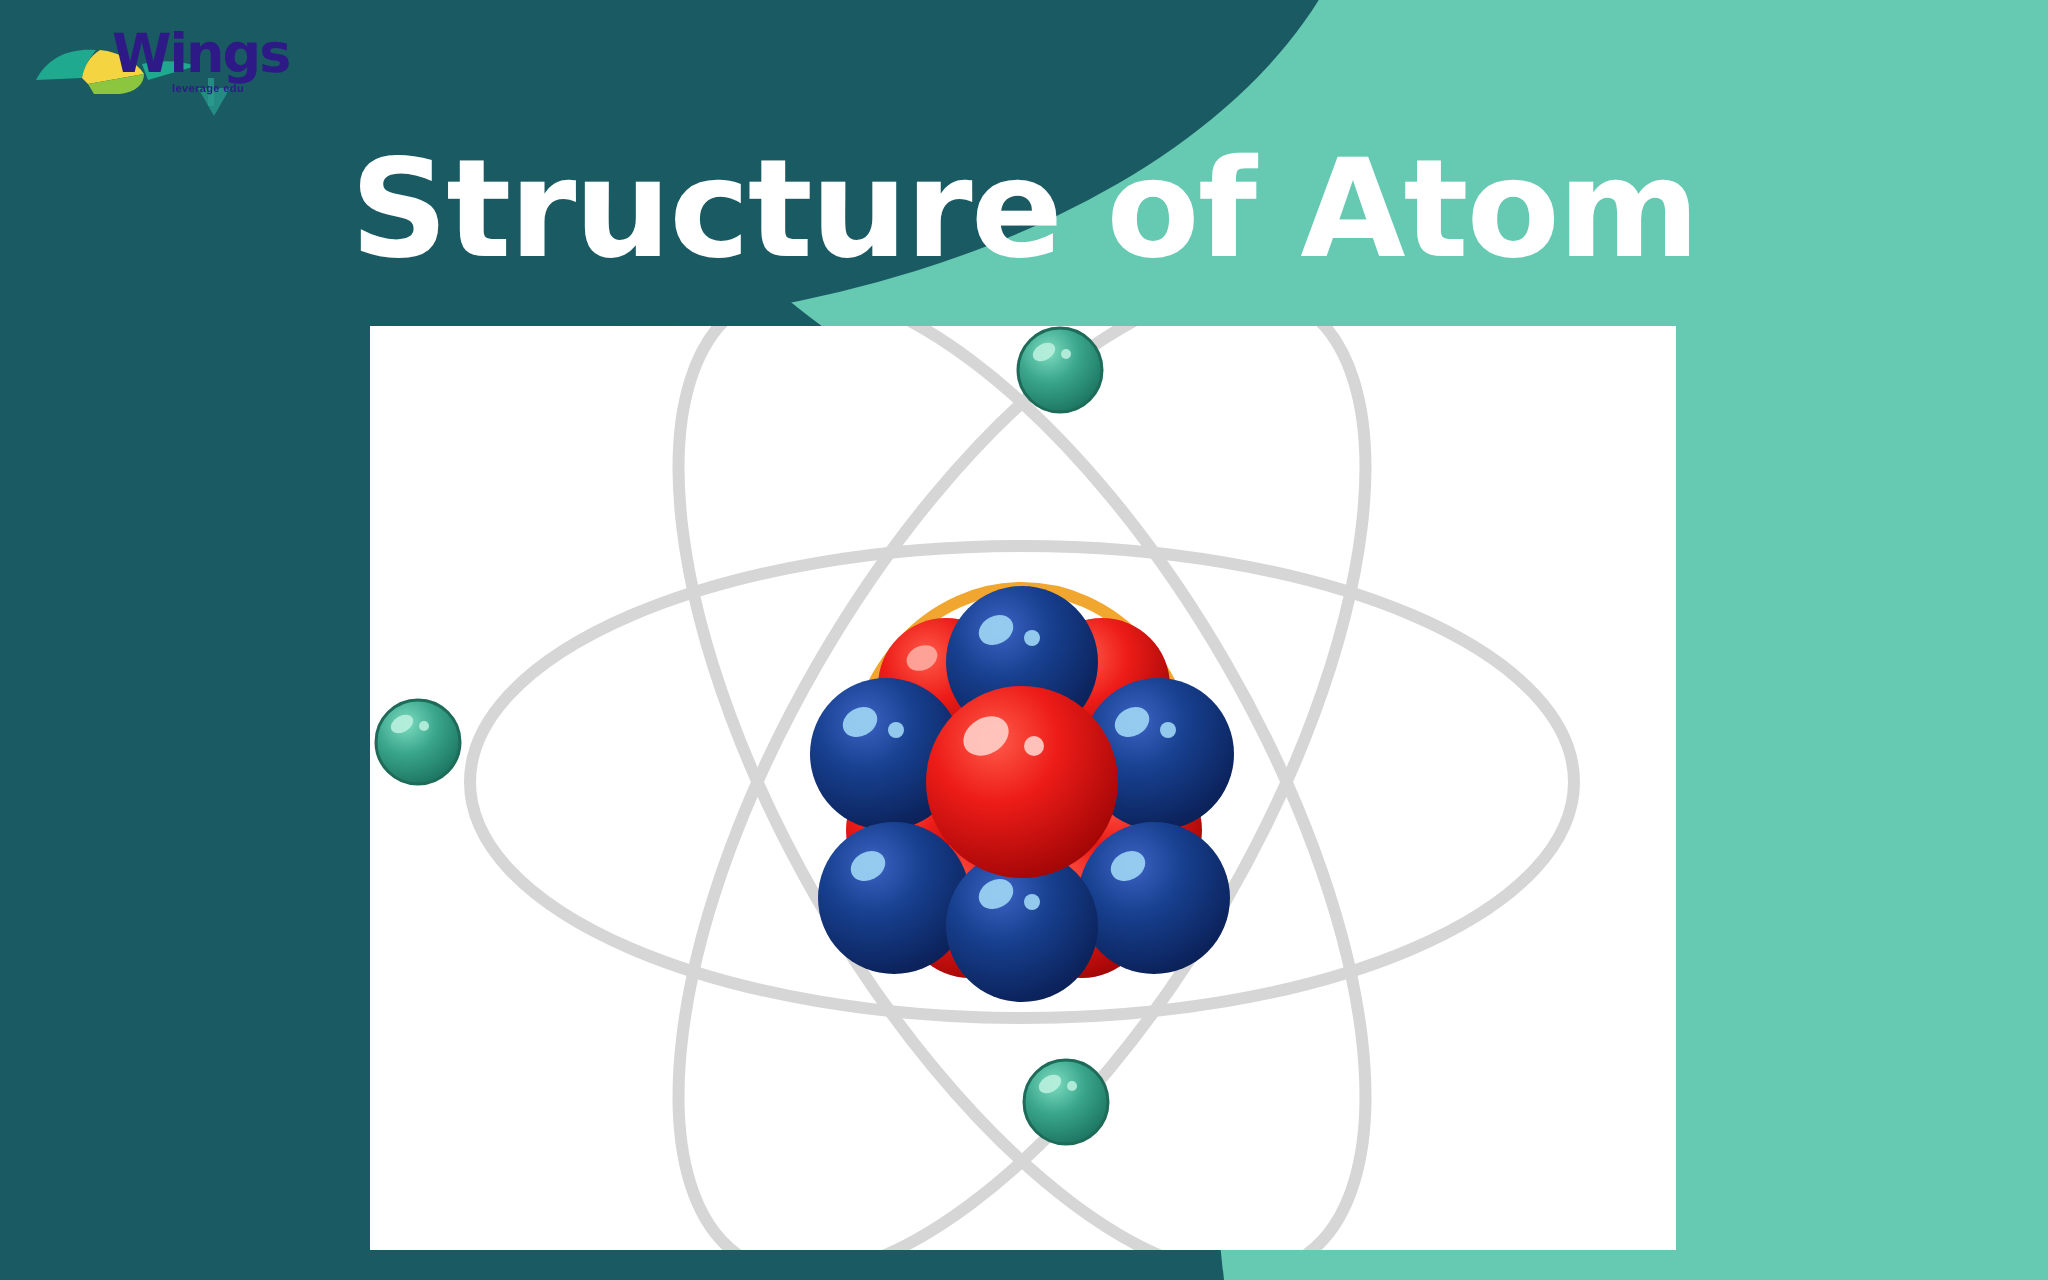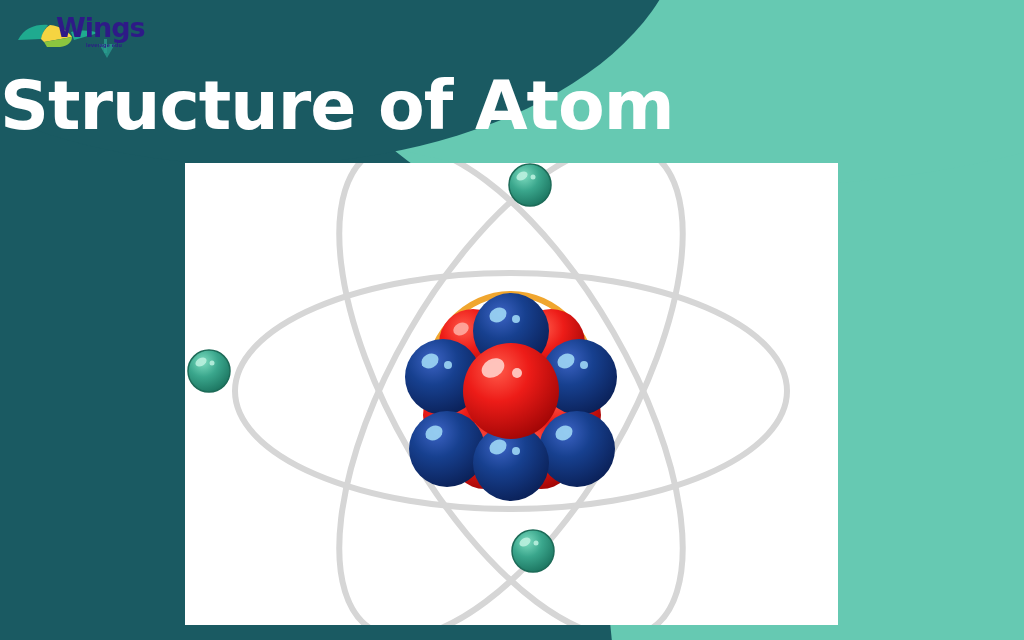--- a/index.html
+++ b/index.html
@@ -26,20 +26,21 @@
   .logo-sub{
     position:absolute;left:72px;top:36px;
     font-family:"Liberation Sans", sans-serif;
     font-size:5.5px;font-weight:bold;color:#2e1a87;
     line-height:1.25;letter-spacing:0.2px;width:60px;
   }
 
   
   .title{
     position:absolute;left:0;top:72px;width:1024px;
+    text-align:center;
     font-family:"DejaVu Sans", sans-serif;
     font-weight:bold;
     font-size:68px;
     letter-spacing:-1px;
     color:#ffffff;
     line-height:1;
     white-space:nowrap;
   }
 
   

